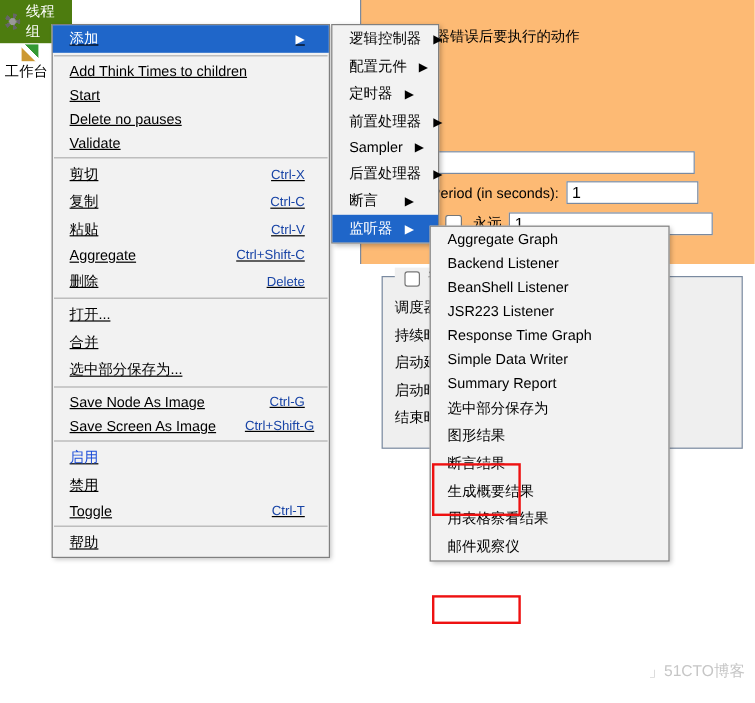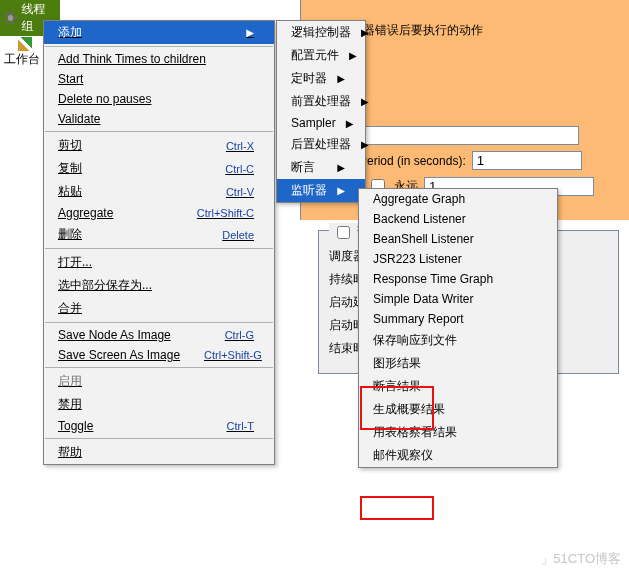--- a/index.html
+++ b/index.html
@@ -56,21 +56,21 @@
     box-shadow:2px 2px 4px rgba(0,0,0,.25);
   }
   .menu-item {
     display:flex; justify-content:space-between; align-items:center;
     padding:3px 20px 3px 14px;
     white-space:nowrap;
     cursor:default;
   }
   .menu-item.hl { background:#1f66c9; color:#fff; }
   .menu-item .shortcut { color:#1844a6; font-size:11px; margin-left:24px;text-align:right;}
-  .menu-item.disabled { color:#737373; }
+  .menu-item.disabled { color:#1d4ed8; }
   .menu-sep { height:1px; background:#b0b0b0; margin:2px 1px;}
   .submenu-arrow { margin-left:10px; font-size:10px;}
   .menu-item.hl .submenu-arrow{ color:#fff;}
 
   #menu-main { left:43px; top:20px; width:232px;text-decoration:underline;}
   #menu-sub1 { left:276px; top:20px; width:90px;}
   #menu-sub2 { left:358px; top:188px; width:200px;}
 
   .red-box { position:absolute; border:2px solid #e11; pointer-events:none;}
   #rb1 { left:360px; top:386px; width:74px; height:44px;}
@@ -168,25 +168,25 @@
     <div class="menu-item">
       <span>删除</span>
       <span class="shortcut">Delete</span>
     </div>
     <div class="menu-sep"></div>
     <div class="menu-item">
       <span>打开...</span>
       <span></span>
     </div>
     <div class="menu-item">
+      <span>合并</span>
+      <span></span>
+    </div>
+    <div class="menu-item">
       <span>选中部分保存为...</span>
-      <span></span>
-    </div>
-    <div class="menu-item">
-      <span>合并</span>
       <span></span>
     </div>
     <div class="menu-sep"></div>
     <div class="menu-item">
       <span>Save Node As Image</span>
       <span class="shortcut">Ctrl-G</span>
     </div>
     <div class="menu-item">
       <span>Save Screen As Image</span>
       <span class="shortcut">Ctrl+Shift-G</span>
@@ -269,21 +269,21 @@
     </div>
     <div class="menu-item">
       <span>Simple Data Writer</span>
       <span></span>
     </div>
     <div class="menu-item">
       <span>Summary Report</span>
       <span></span>
     </div>
     <div class="menu-item">
-      <span>保存响应到文件</span>
+      <span>选中部分保存为</span>
       <span></span>
     </div>
     <div class="menu-item">
       <span>图形结果</span>
       <span></span>
     </div>
     <div class="menu-item">
       <span>断言结果</span>
       <span></span>
     </div>

